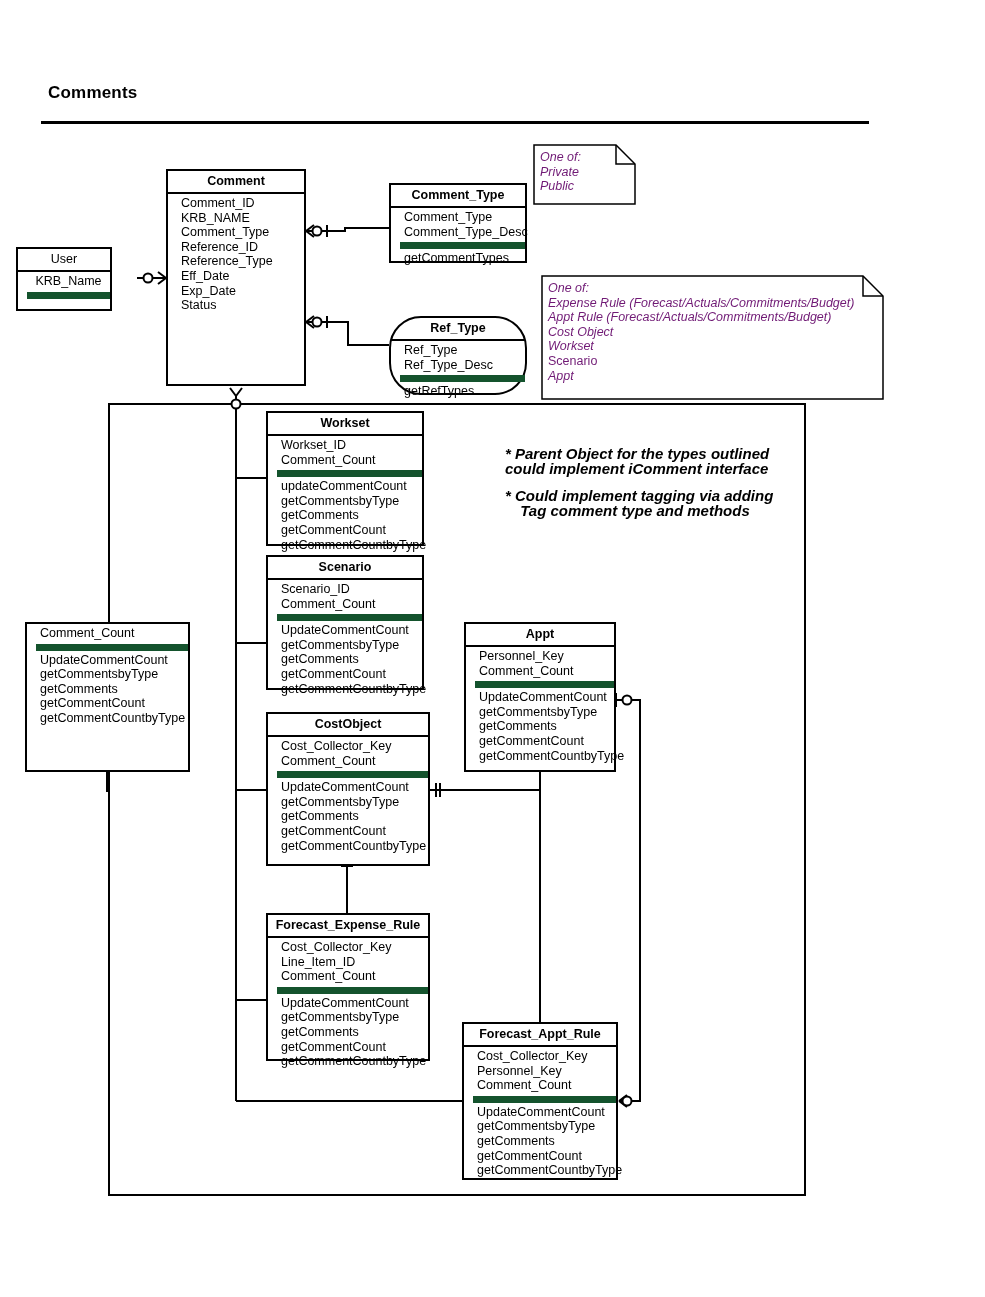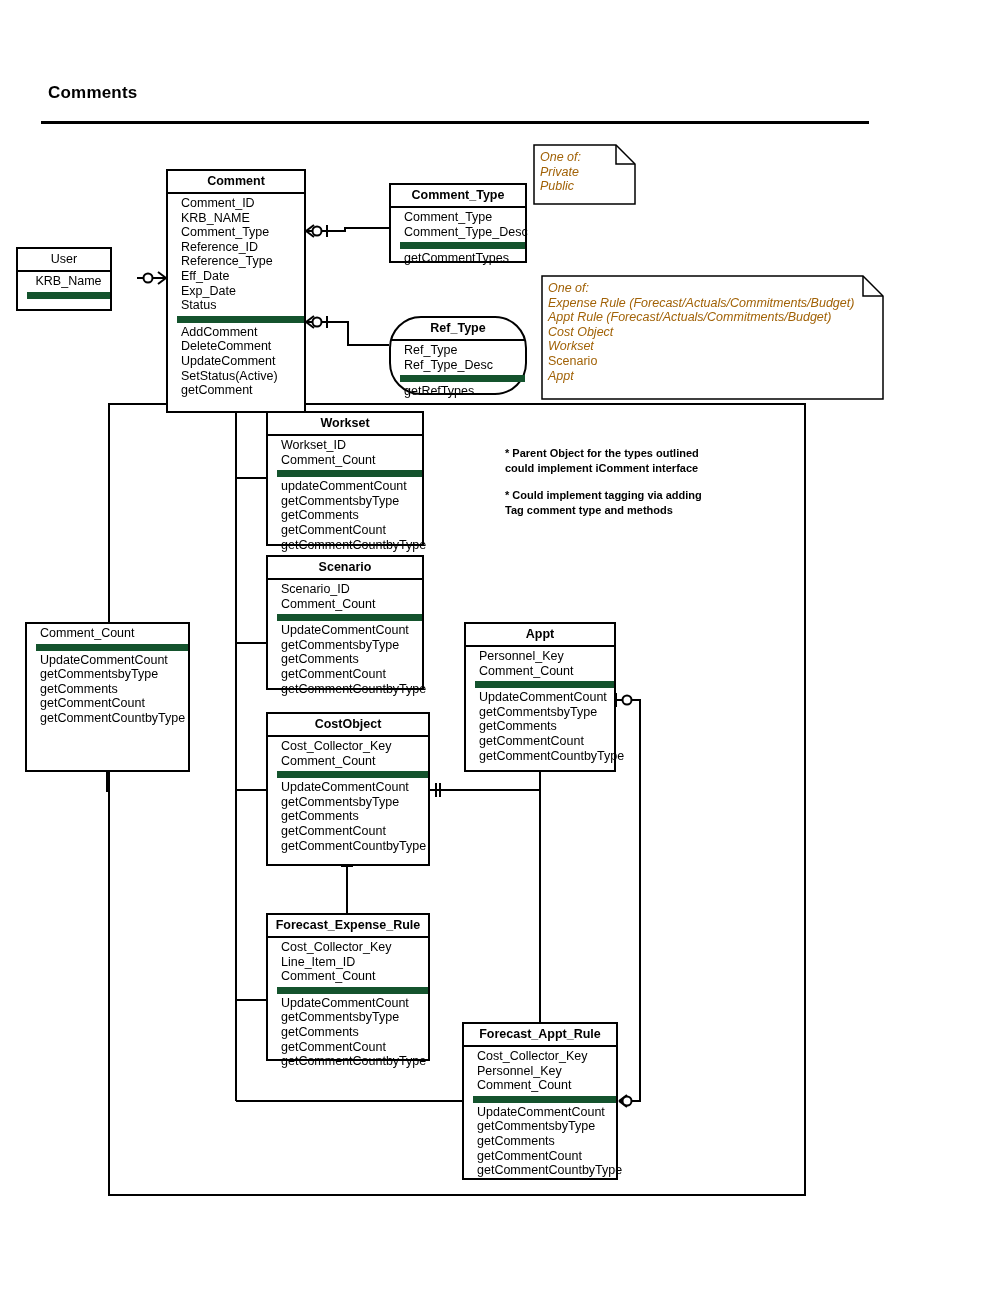--- a/index.html
+++ b/index.html
@@ -16,29 +16,29 @@
   .uml{border:2px solid #000;background:#fff;box-sizing:border-box;}
   .uml .hdr{font-weight:bold;font-size:12.5px;text-align:center;padding:3px 4px 4px;
             border-bottom:2px solid #000;line-height:14px;}
   .uml .hdr.plain{font-weight:normal;font-size:12.5px;}
   .uml .sec{padding:2px 4px 3px 4px;font-size:12.5px;line-height:14.6px;margin-left:9px;}
   .uml .sec.divider{border-top:7px solid #14532d;}
   .uml .sec .ln{white-space:nowrap;}
 
   
   .note{position:absolute;box-sizing:border-box;font-style:italic;font-size:12.5px;
-        line-height:14.6px;color:#a16207;}
+        line-height:14.6px;color:#701a75;}
   .note svg{position:absolute;left:0;top:0;}
   .note .txt{position:relative;padding:6px 6px 4px 7px;white-space:nowrap;}
   .note .txt .ln{white-space:nowrap;}
   .note .txt .ln.upright{font-style:normal;}
 
   
-  .annot{font-weight:bold;font-size:11px;line-height:15px;
-         text-align:left;white-space:nowrap;}
+  .annot{font-style:italic;font-weight:bold;font-size:15px;line-height:15px;
+         text-align:center;white-space:nowrap;}
   .frame{position:absolute;border:2px solid #000;box-sizing:border-box;}
   .conn-svg{position:absolute;left:0;top:0;width:985px;height:1297px;
             pointer-events:none;overflow:visible;}
 </style>
 </head>
 <body>
 
 <div class="abs" id="page-title">Comments</div>
 <div class="abs" id="title-rule"></div>
 
@@ -95,38 +95,31 @@
 </svg>
 
 <div class="uml abs" style="left:16px;top:247px;width:96px;height:64px;">
   <div class="hdr plain">User</div>
   <div class="sec" style="text-align:center;">
     <div class="ln">KRB_Name</div>
   </div>
   <div class="sec divider" style="height:17px;"></div>
 </div>
 
-<div class="uml abs" style="left:166px;top:169px;width:140px;height:244px;">
+<div class="uml abs" style="left:166px;top:169px;width:140px;height:217px;">
   <div class="hdr">Comment</div>
   <div class="sec">
     <div class="ln">Comment_ID</div>
     <div class="ln">KRB_NAME</div>
     <div class="ln">Comment_Type</div>
     <div class="ln">Reference_ID</div>
     <div class="ln">Reference_Type</div>
     <div class="ln">Eff_Date</div>
     <div class="ln">Exp_Date</div>
     <div class="ln">Status</div>
-  </div>
-  <div class="sec divider">
-    <div class="ln">AddComment</div>
-    <div class="ln">DeleteComment</div>
-    <div class="ln">UpdateComment</div>
-    <div class="ln">SetStatus(Active)</div>
-    <div class="ln">getComment</div>
   </div>
 </div>
 
 <div class="uml abs" style="left:389px;top:183px;width:138px;height:80px;">
   <div class="hdr">Comment_Type</div>
   <div class="sec">
     <div class="ln">Comment_Type</div>
     <div class="ln">Comment_Type_Desc</div>
   </div>
   <div class="sec divider">

